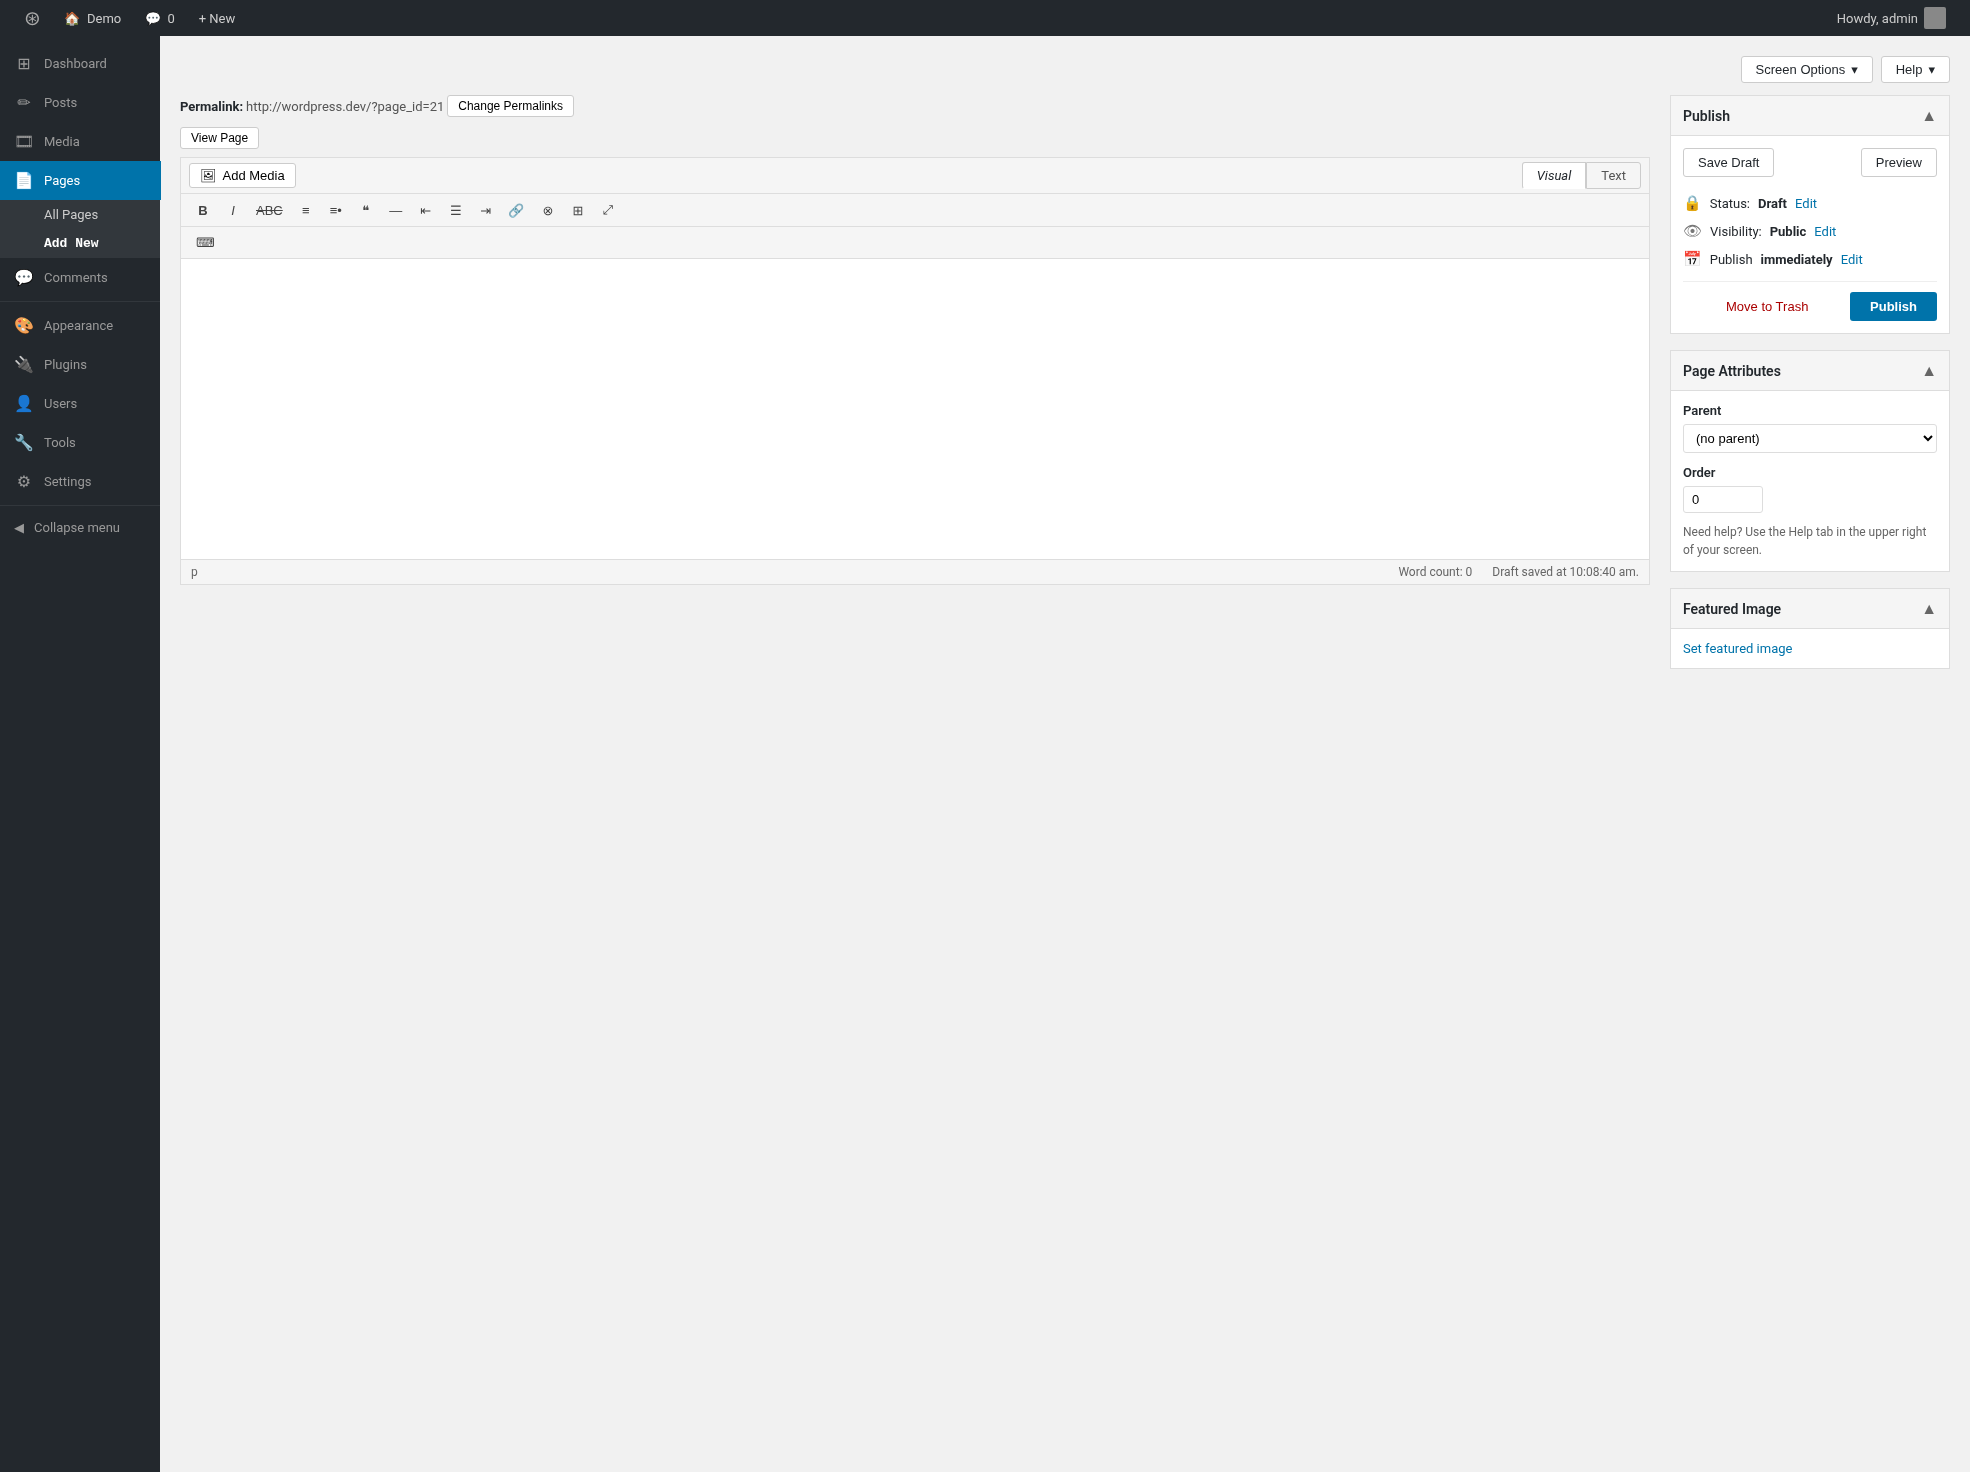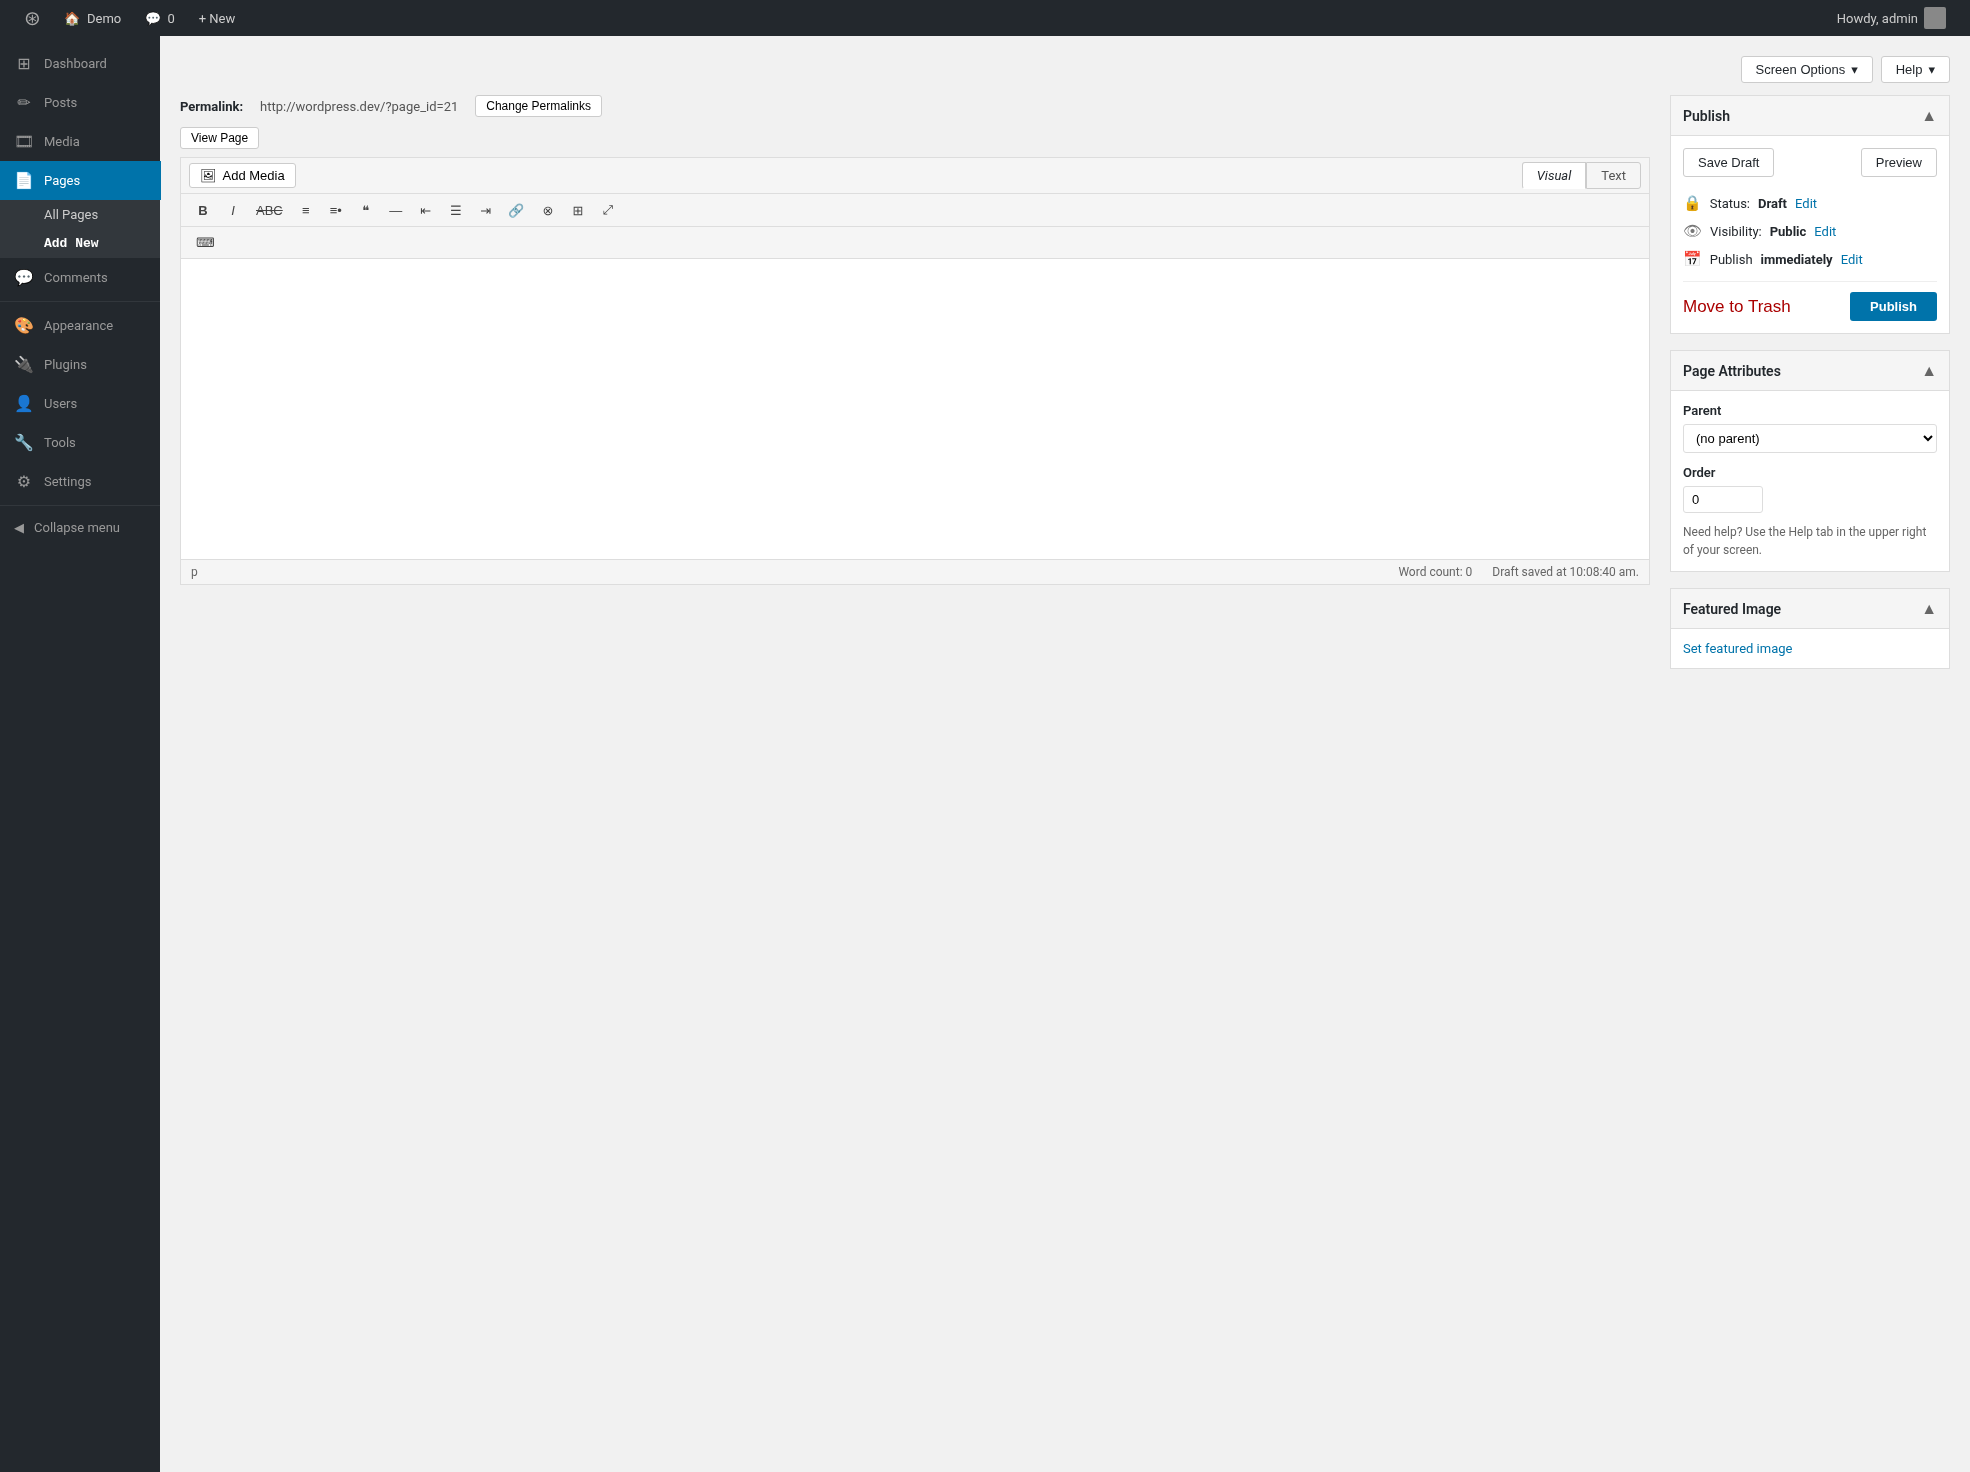--- a/index.html
+++ b/index.html
@@ -88,21 +88,21 @@
     .post-title-input {
       width: 100%; padding: 8px 10px; font-size: 23px;
       border: 1px solid #0073aa; outline: none;
       background: #fff; color: #23282d;
       font-family: inherit;
     }
     .title-charcount { color: #c00; font-size: 13px; float: right; margin-top: -32px; margin-right: 8px; position: relative; }
 
     
     .permalink-row {
-      display: flex; align-items: center; gap: 17px; margin-bottom: 10px;
+      display: flex; align-items: center; gap: 3px; margin-bottom: 10px;
       flex-wrap: wrap;
     }
     .permalink-label { font-weight: 700; }
     .permalink-url { color: #555; }
     .permalink-btn {
       background: #fff; border: 1px solid #ccc; padding: 3px 10px;
       border-radius: 3px; cursor: pointer; font-size: 12px;
     }
     .view-page-btn {
       background: #fff; border: 1px solid #ccc; padding: 3px 10px;
@@ -186,21 +186,21 @@
       display: flex; align-items: center; gap: 8px;
       padding: 5px 0; font-size: 13px;
     }
     .publish-meta-icon { color: #777; font-size: 15px; }
     .publish-link { color: #0073aa; text-decoration: none; cursor: pointer; }
 
     .publish-footer {
       display: flex; justify-content: space-between; align-items: center;
       padding-top: 10px; border-top: 1px solid #eee; margin-top: 8px;
     }
-    .btn-trash { color: #a00; cursor: pointer; text-decoration: none; font-size: 17px; background: none; border: none; }
+    .btn-trash { color: #a00; cursor: pointer; text-decoration: none; font-size: 13px; background: none; border: none; margin-left: 43px; }
     .btn-publish {
       background: #0073aa; color: #fff; border: none; padding: 7px 20px;
       border-radius: 3px; cursor: pointer; font-size: 13px; font-weight: 600;
     }
 
     
     .attr-label { font-weight: 600; margin-bottom: 6px; display: block; }
     .attr-select {
       width: 100%; padding: 5px 8px; border: 1px solid #ddd; border-radius: 3px;
       font-size: 13px; background: #fff; margin-bottom: 12px;

